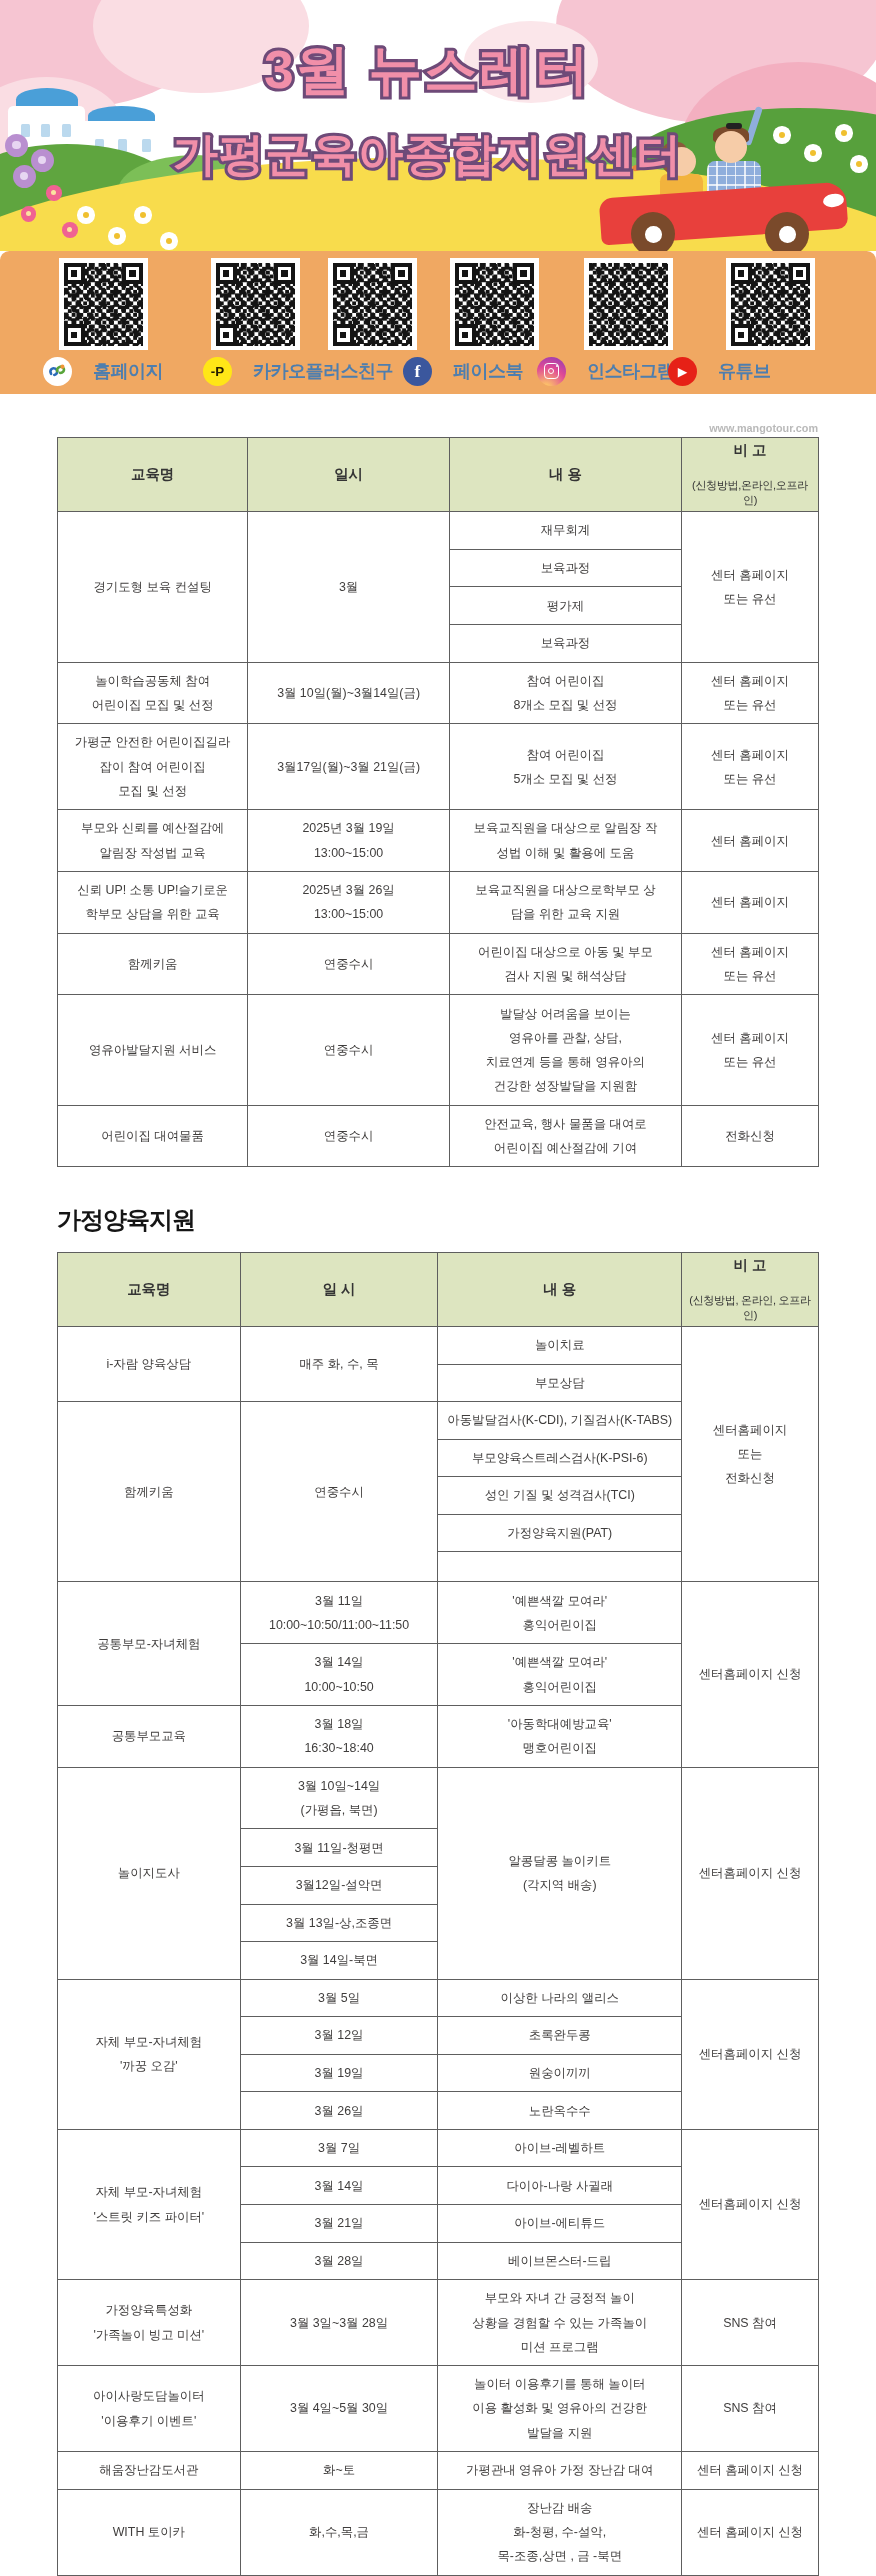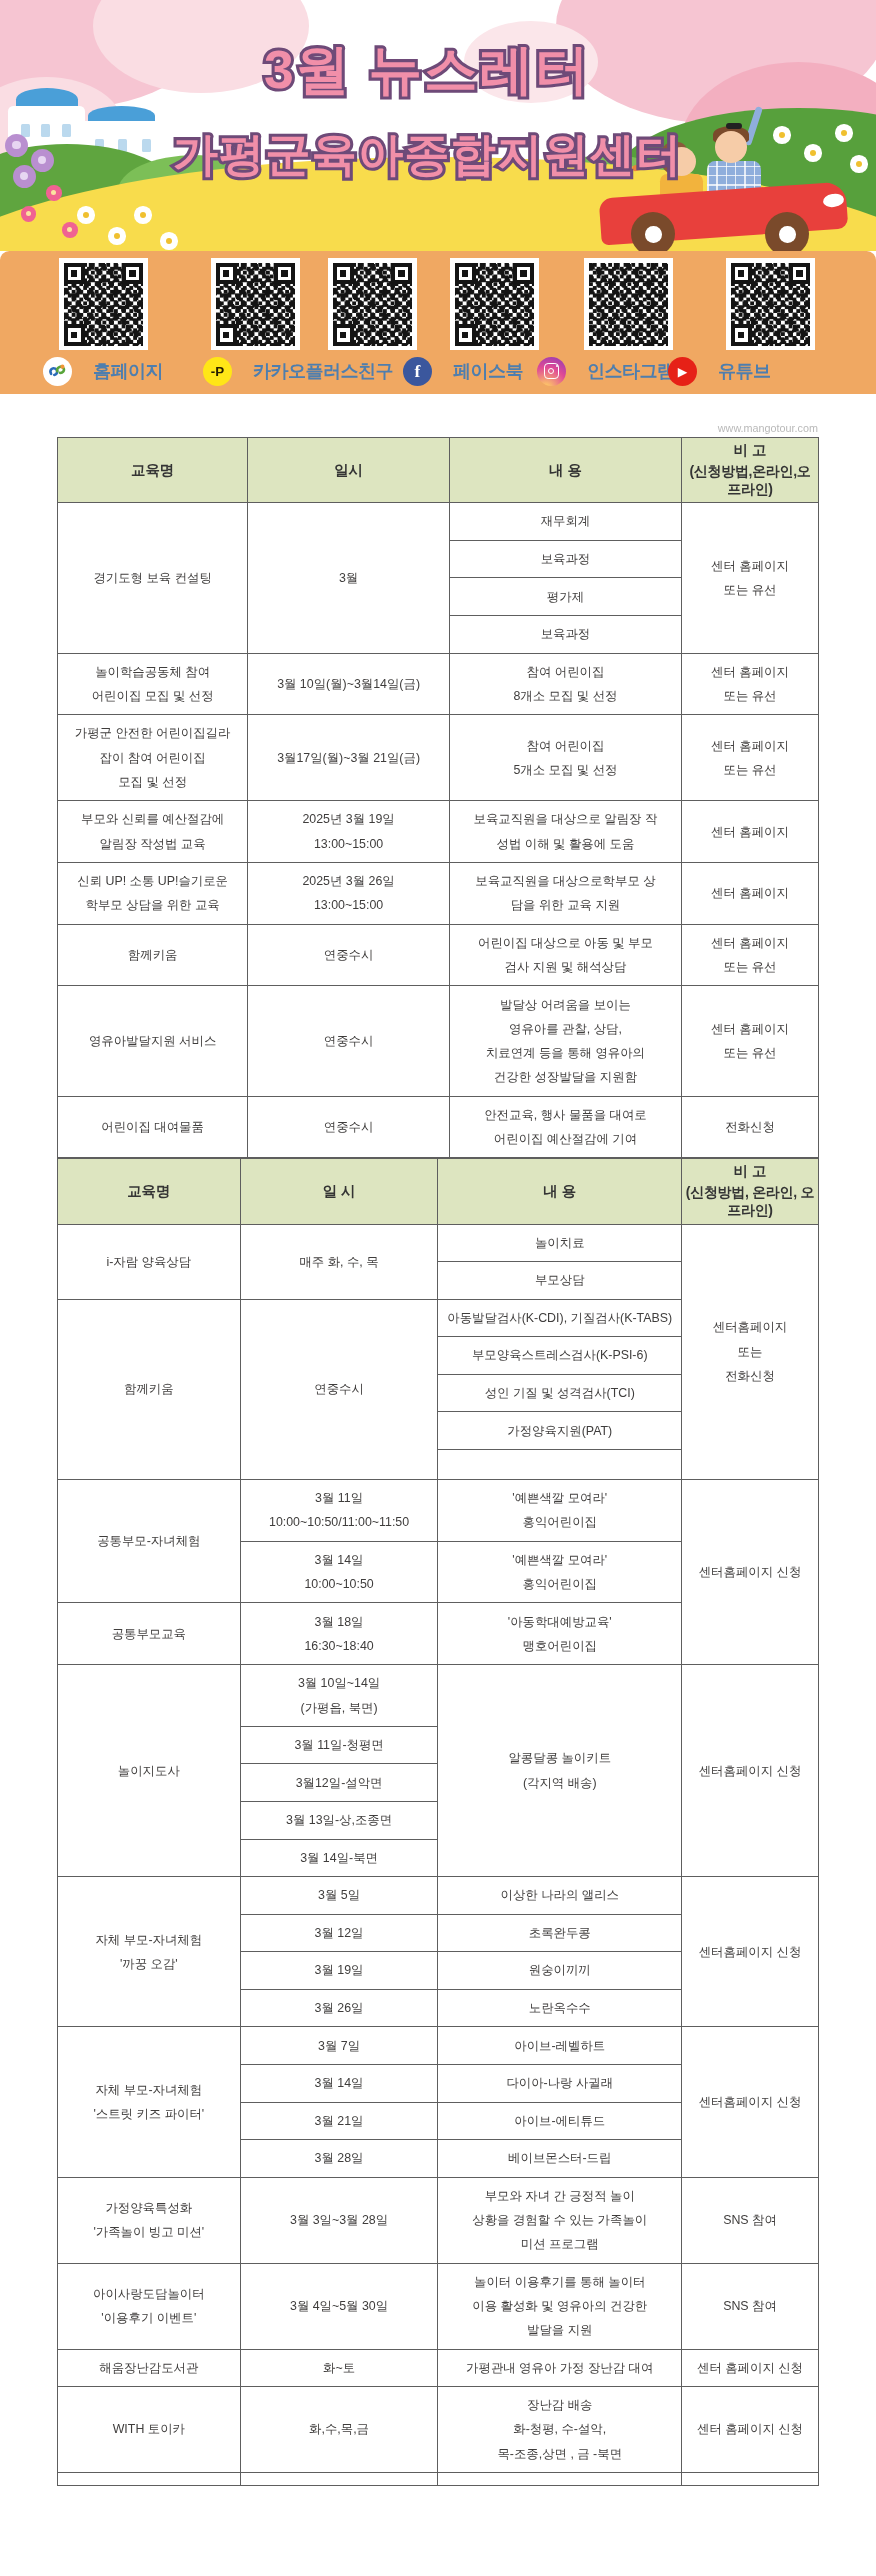--- a/index.html
+++ b/index.html
@@ -81,28 +81,28 @@
   .bg-kakao{background:#FFE617; color:#241c00; font-weight:800; font-size:13.4px;}
   .bg-fb{background:#3B579D; color:#fff; font-weight:800; font-size:17.5px; font-family:"Liberation Serif",serif;}
   .bg-yt{background:#E62117; color:#fff; font-size:12.4px;}
   .bg-insta{position:relative; background:radial-gradient(circle at 30% 110%, #fdc468 10%, #df4996 58%, #8a3ab9);}
   .bg-insta .frame{position:absolute; left:6.7px; top:6.7px; width:15.5px; height:15.5px; border:1.5px solid #fff; border-radius:4.1px;}
   .bg-insta .lens{position:absolute; left:11.3px; top:11.3px; width:6.2px; height:6.2px; border:1.5px solid #fff; border-radius:50%;}
   .bg-insta .dot{position:absolute; right:8.2px; top:8.2px; width:2.1px; height:2.1px; background:#fff; border-radius:50%;}
 
   
   .content{margin:0 57px;}
-  .watermark{text-align:right; color:#B9B9B9; font-size:10.8px; margin:28px 1px 3.1px 0;}
+  .watermark{text-align:right; color:#B9B9B9; font-size:10.8px; margin:28px 1px 3.1px 0;font-weight:bold;}
   h2{font-size:24px; font-weight:800; color:#151515; letter-spacing:-1px; margin:7.2px 0 15.5px 0;}
   .sect-gap{margin-top:37px;}
 
   table{width:100%; border-collapse:collapse; table-layout:fixed;}
   table, th, td{border:1px solid var(--border);}
   th{background:var(--green); font-size:14.4px; font-weight:700; color:#343434; height:47px; padding:3.1px;}
-  th .sub{display:block; font-size:14px; font-weight:700; margin-top:3px; letter-spacing:-0.3px;}
+  th .sub{display:block; font-size:11px; font-weight:400; margin-top:18px; letter-spacing:-0.3px;}
   td{font-size:12.4px; color:var(--ink); text-align:center; vertical-align:middle; padding:6.2px 5.2px; line-height:1.95;}
   td span{white-space:pre-line;}
   .item-row td{height:30px;}
 </style>
 </head>
 <body>
 
 <div class="page">
 
   <div class="hero">
@@ -331,20 +331,21 @@
       <tr>
         <td><span>어린이집 대여물품</span></td>
         <td><span>연중수시</span></td>
         <td><span>안전교육, 행사 물품을 대여로
 어린이집 예산절감에 기여</span></td>
         <td><span>전화신청</span></td>
       </tr>
     </tbody>
       </table>
 
+    <h2 class="sect-gap">가정양육지원</h2>
     <table class="t2">
       <colgroup>
           <col style="width:24%">
           <col style="width:26%">
           <col style="width:32%">
           <col style="width:18%">
         </colgroup>
       <tbody>
           <tr>
         <th><span>교육명</span></th>

